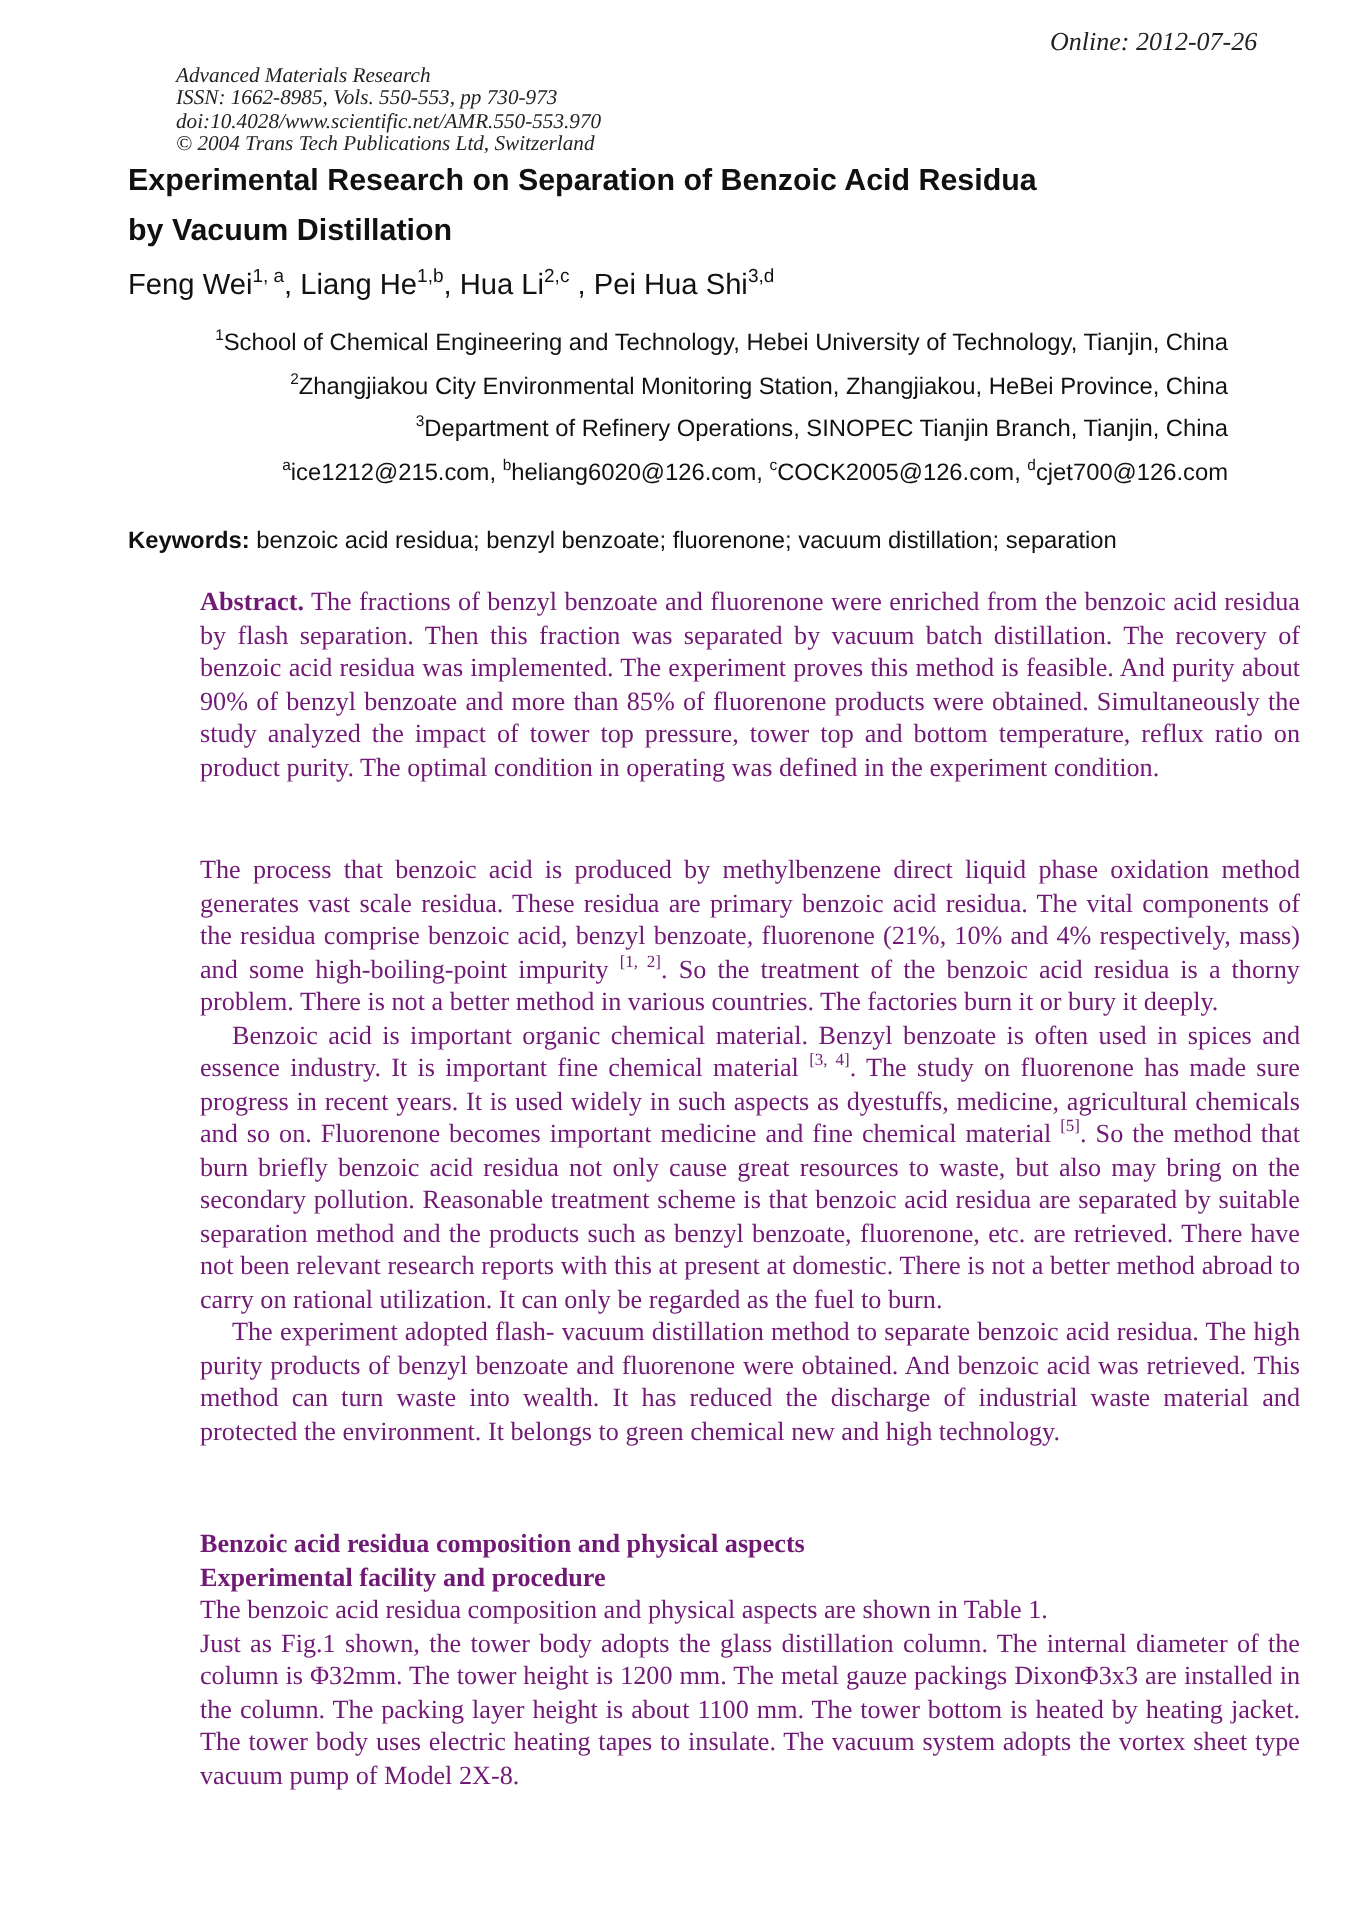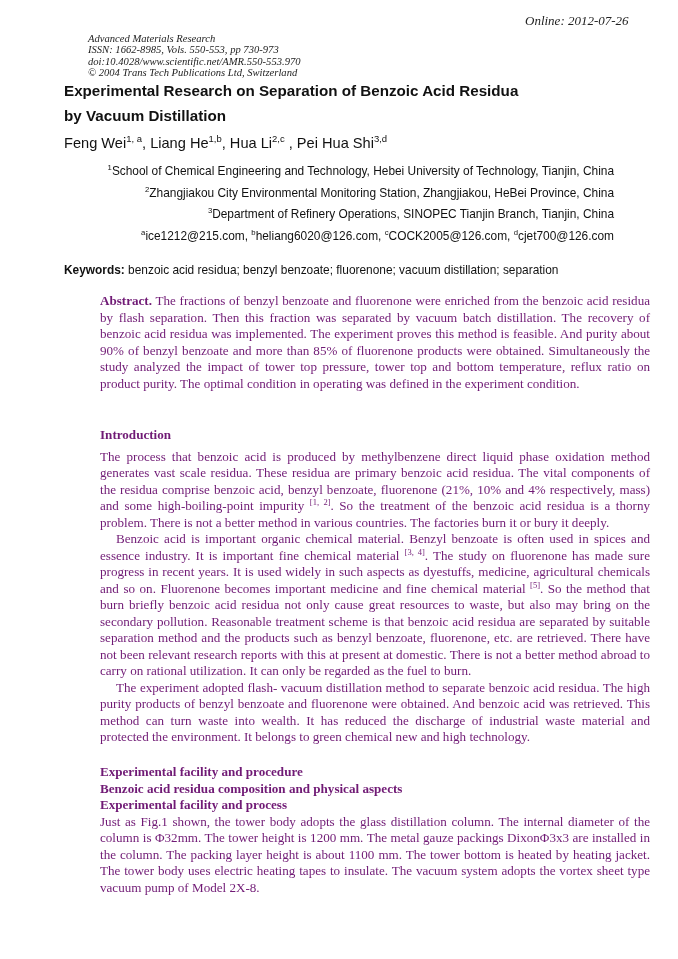--- a/index.html
+++ b/index.html
@@ -60,24 +60,23 @@
 
 <div class="keywords">
   <b>Keywords:</b><span> benzoic acid residua; benzyl benzoate; fluorenone; vacuum distillation; separation</span>
 </div>
 
 <div class="block" style="top:293px;">
   <p><b>Abstract.</b><span> The fractions of benzyl benzoate and fluorenone were enriched from the benzoic acid residua by flash separation. Then this fraction was separated by vacuum batch distillation. The recovery of benzoic acid residua was implemented. The experiment proves this method is feasible. And purity about 90% of benzyl benzoate and more than 85% of fluorenone products were obtained. Simultaneously the study analyzed the impact of tower top pressure, tower top and bottom temperature, reflux ratio on product purity. The optimal condition in operating was defined in the experiment condition.</span></p>
 </div>
 
 <div class="block" style="top:427px;">
-  <div class="h" style="margin-bottom:5px;">Introduction</div>
   <p><span>The process that benzoic acid is produced by methylbenzene direct liquid phase oxidation method generates vast scale residua. These residua are primary benzoic acid residua. The vital components of the residua comprise benzoic acid, benzyl benzoate, fluorenone (21%, 10% and 4% respectively, mass) and some high-boiling-point impurity </span><sup>[1, 2]</sup><span>. So the treatment of the benzoic acid residua is a thorny problem. There is not a better method in various countries. The factories burn it or bury it deeply.</span></p>
   <p class="indent"><span>Benzoic acid is important organic chemical material. Benzyl benzoate is often used in spices and essence industry. It is important fine chemical material </span><sup>[3, 4]</sup><span>. The study on fluorenone has made sure progress in recent years. It is used widely in such aspects as dyestuffs, medicine, agricultural chemicals and so on. Fluorenone becomes important medicine and fine chemical material </span><sup>[5]</sup><span>. So the method that burn briefly benzoic acid residua not only cause great resources to waste, but also may bring on the secondary pollution. Reasonable treatment scheme is that benzoic acid residua are separated by suitable separation method and the products such as benzyl benzoate, fluorenone, etc. are retrieved. There have not been relevant research reports with this at present at domestic. There is not a better method abroad to carry on rational utilization. It can only be regarded as the fuel to burn.</span></p>
   <p class="indent">The experiment adopted flash- vacuum distillation method to separate benzoic acid residua. The high purity products of benzyl benzoate and fluorenone were obtained. And benzoic acid was retrieved. This method can turn waste into wealth. It has reduced the discharge of industrial waste material and protected the environment. It belongs to green chemical new and high technology.</p>
 </div>
 
 <div class="block" style="top:764px;">
+  <div class="h">Benzoic acid residua composition and physical aspects</div>
   <div class="h">Experimental facility and procedure</div>
-  <div class="h">Benzoic acid residua composition and physical aspects</div>
-  <div class="h">Experimental facility and process</div>
+  <p>The benzoic acid residua composition and physical aspects are shown in Table 1.</p>
   <p>Just as Fig.1 shown, the tower body adopts the glass distillation column. The internal diameter of the column is Φ32mm. The tower height is 1200 mm. The metal gauze packings DixonΦ3x3 are installed in the column. The packing layer height is about 1100 mm. The tower bottom is heated by heating jacket. The tower body uses electric heating tapes to insulate. The vacuum system adopts the vortex sheet type vacuum pump of Model 2X-8.</p>
 </div>
 
 </body></html>

